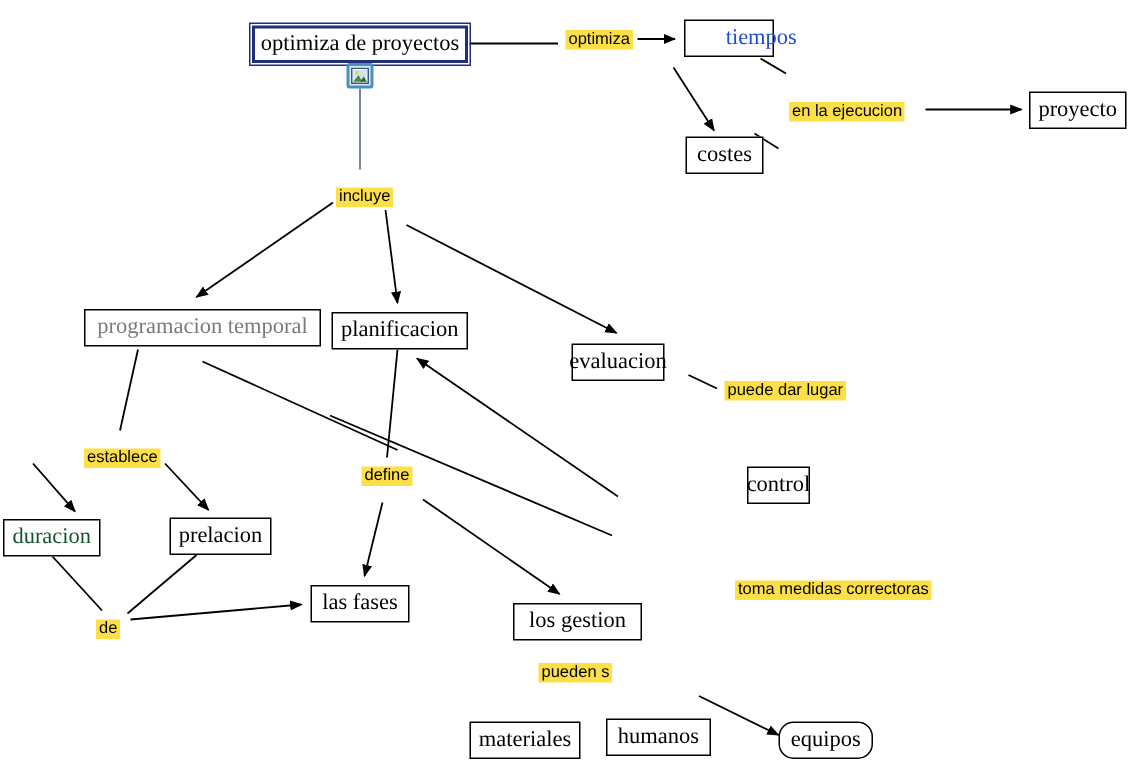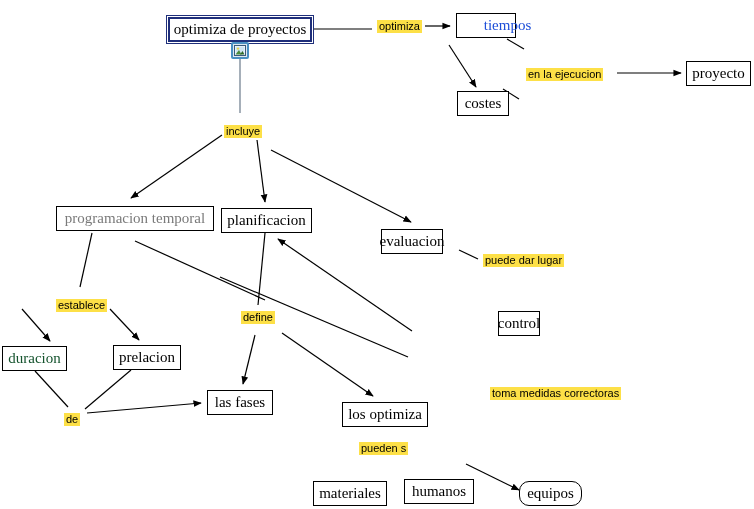--- a/index.html
+++ b/index.html
@@ -140,21 +140,21 @@
       <div class="node" style="left: 2px; top: 346px; width: 65px; height: 25px; color: #14532d;">
         <span>duracion</span>
       </div>
       <div class="node" style="left: 113px; top: 345px; width: 68px; height: 25px; color: rgb(0, 0, 0);">
         <span>prelacion</span>
       </div>
       <div class="node" style="left: 207px; top: 390px; width: 66px; height: 25px; color: rgb(0, 0, 0);">
         <span>las fases</span>
       </div>
       <div class="node" style="left: 342px; top: 402px; width: 86px; height: 25px; color: rgb(0, 0, 0);">
-        <span>los optimiza</span>
+        <span>los gestion</span>
       </div>
       <div class="node" style="left: 313px; top: 481px; width: 74px; height: 25px; color: rgb(0, 0, 0);">
         <span>materiales</span>
       </div>
       <div class="node" style="left: 404px; top: 479px; width: 70px; height: 25px; color: rgb(0, 0, 0);">
         <span>humanos</span>
       </div>
       <div class="node" style="left: 519px; top: 481px; width: 63px; height: 25px; color: rgb(0, 0, 0); border-radius: 10px;">
         <span>equipos</span>
       </div>

